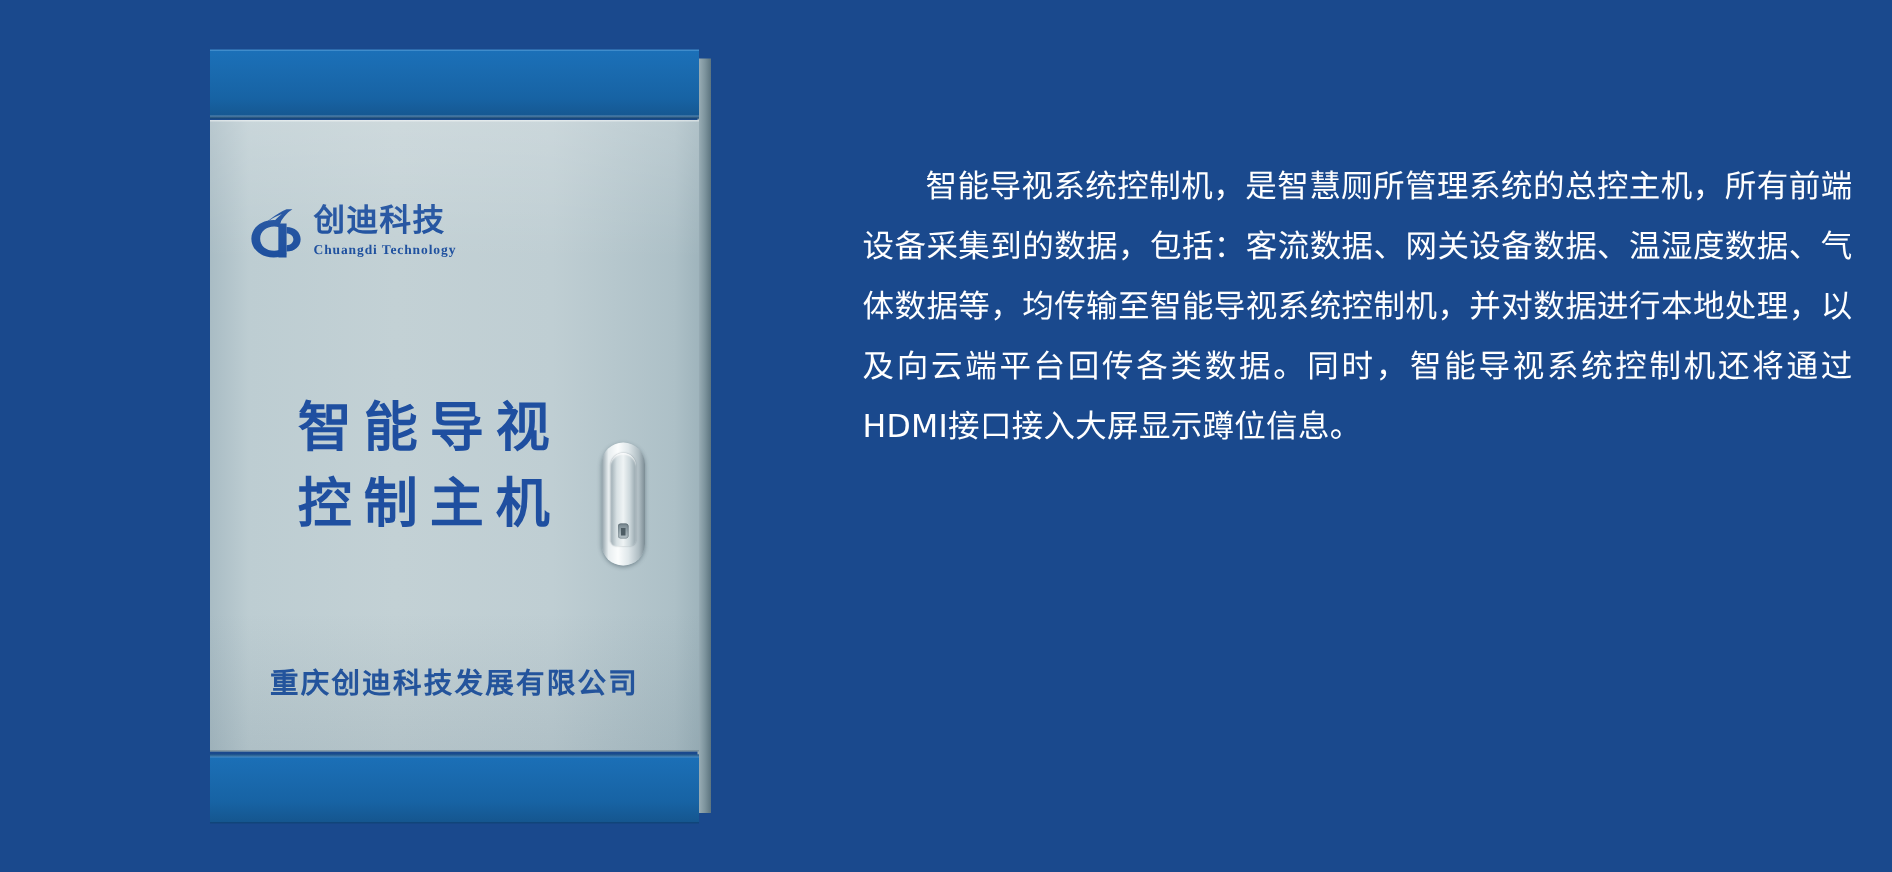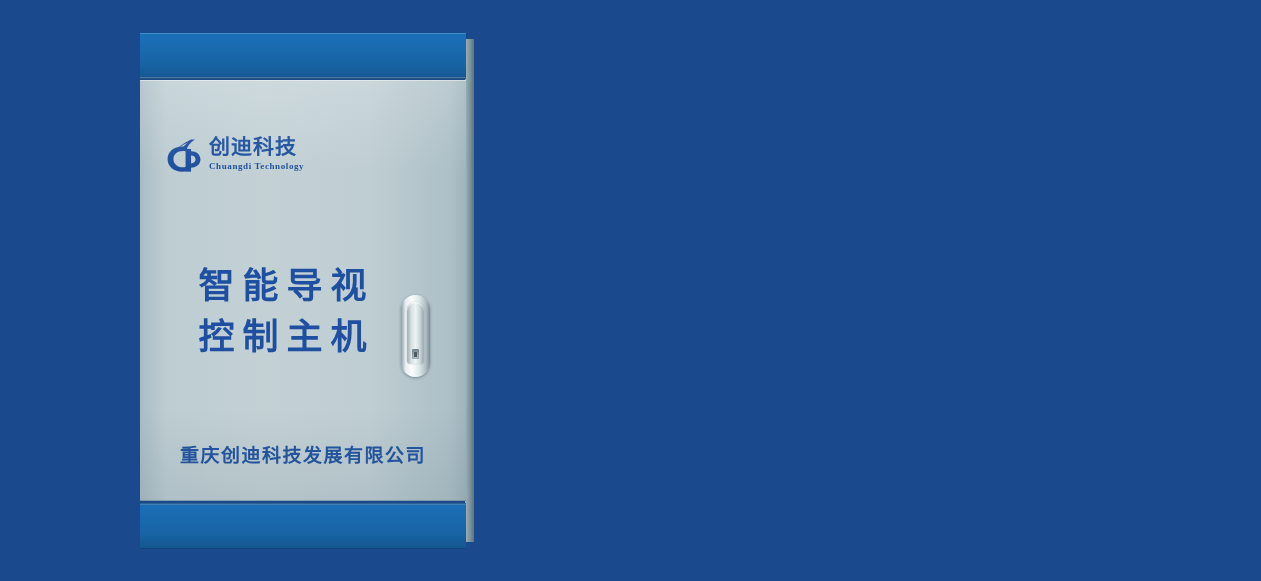--- a/index.html
+++ b/index.html
@@ -274,14 +274,17 @@
         </div>
 
         <div class="door-company">重庆创迪科技发展有限公司</div>
 
       </div>
 
       <div class="band band-bottom"></div>
     </div>
   </div>
 
+  <div class="description">
+    <p class="desc-text">智能导视系统控制机，是智慧厕所管理系统的总控主机，所有前端设备采集到的数据，包括：客流数据、网关设备数据、温湿度数据、气体数据等，均传输至智能导视系统控制机，并对数据进行本地处理，以及向云端平台回传各类数据。同时，智能导视系统控制机还将通过HDMI接口接入大屏显示蹲位信息。</p>
+  </div>
 
 </div>
 
 </body></html>

